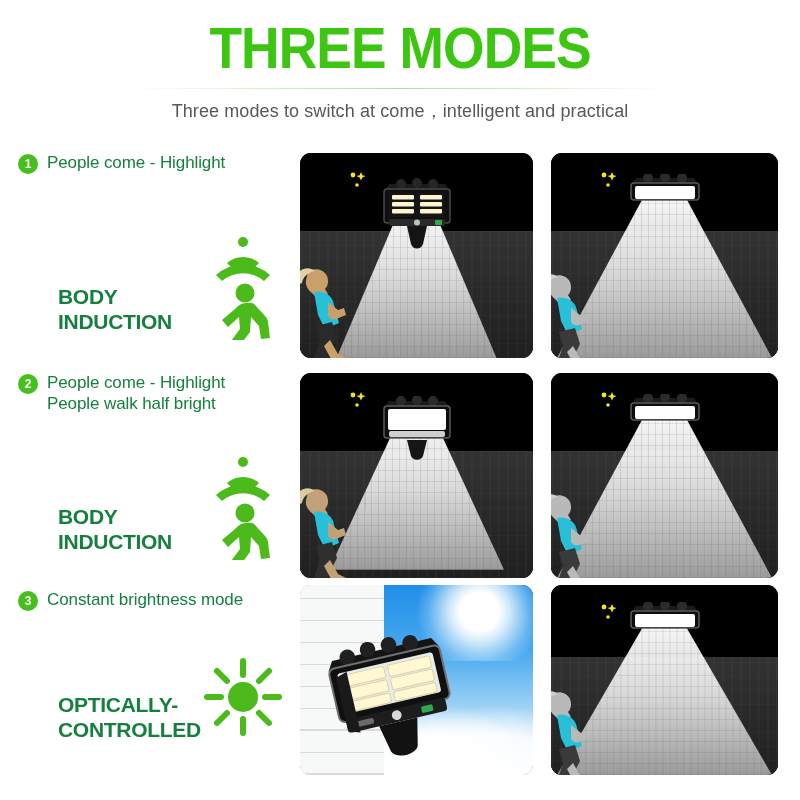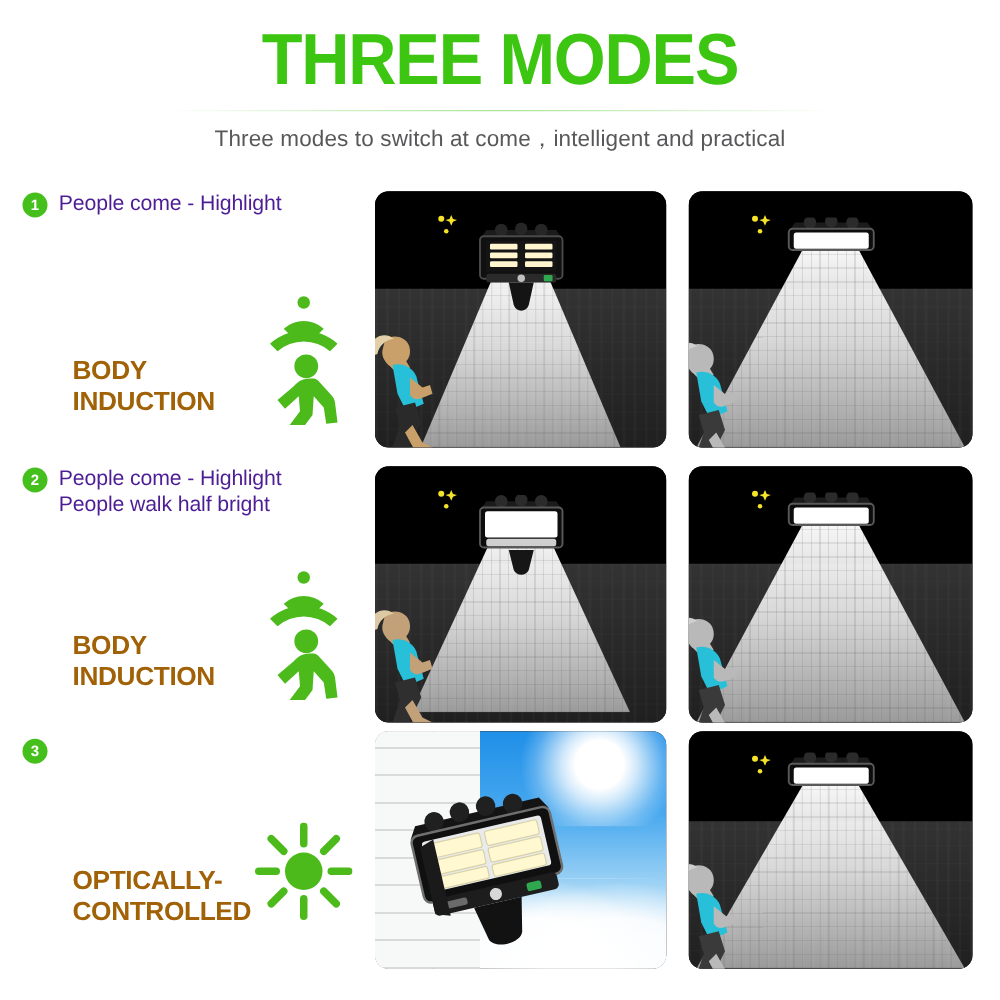--- a/index.html
+++ b/index.html
@@ -37,27 +37,27 @@
   
   .info{position:absolute;left:18px;top:0;width:272px;height:100%;}
   .badge-line{position:absolute;left:0;top:4px;width:272px;display:flex;align-items:flex-start;}
   .badge{
     flex:0 0 auto;width:20px;height:20px;border-radius:50%;
     background:#45bf1c;color:#ffffff;font-size:12px;font-weight:bold;
     display:flex;align-items:center;justify-content:center;line-height:1;
     margin-top:2px;
   }
   .headline{
-    margin-left:9px;font-size:17px;line-height:21px;color:#4c1d95;
+    margin-left:9px;font-size:17px;line-height:21px;color:#15803d;
     letter-spacing:-.1px;white-space:pre-line;
   }
   .mode-block{position:absolute;left:40px;bottom:18px;width:232px;height:110px;}
   .mode-name{
     position:absolute;left:0;bottom:6px;width:150px;
-    font-size:21px;line-height:25px;font-weight:bold;color:#a16207;
+    font-size:21px;line-height:25px;font-weight:bold;color:#15803d;
     letter-spacing:-.3px;white-space:pre-line;
   }
   .row-3 .mode-name{bottom:20px;width:170px;}
   .glyph{position:absolute;right:4px;bottom:0;width:86px;height:104px;}
   .row-3 .glyph{right:8px;bottom:26px;width:78px;height:78px;}
 
   
   .panel{
     position:absolute;border-radius:11px;overflow:hidden;background:#000;
   }
@@ -341,20 +341,21 @@
           </svg>
         </div>
       </div>
     </div>
   </div>
 
   <div class="row row-3">
     <div class="info">
       <div class="badge-line">
         <div class="badge">3</div>
+        <div class="headline">Constant brightness mode</div>
       </div>
       <div class="mode-block">
         <div class="mode-name">OPTICALLY-
 CONTROLLED</div>
         <div class="glyph">
           <svg viewBox="0 0 78 78" width="78" height="78">
             <g stroke="#4cba1b" stroke-width="6" stroke-linecap="round">
               <line x1="39" y1="3" x2="39" y2="17"></line>
               <line x1="39" y1="61" x2="39" y2="75"></line>
               <line x1="3" y1="39" x2="17" y2="39"></line>

